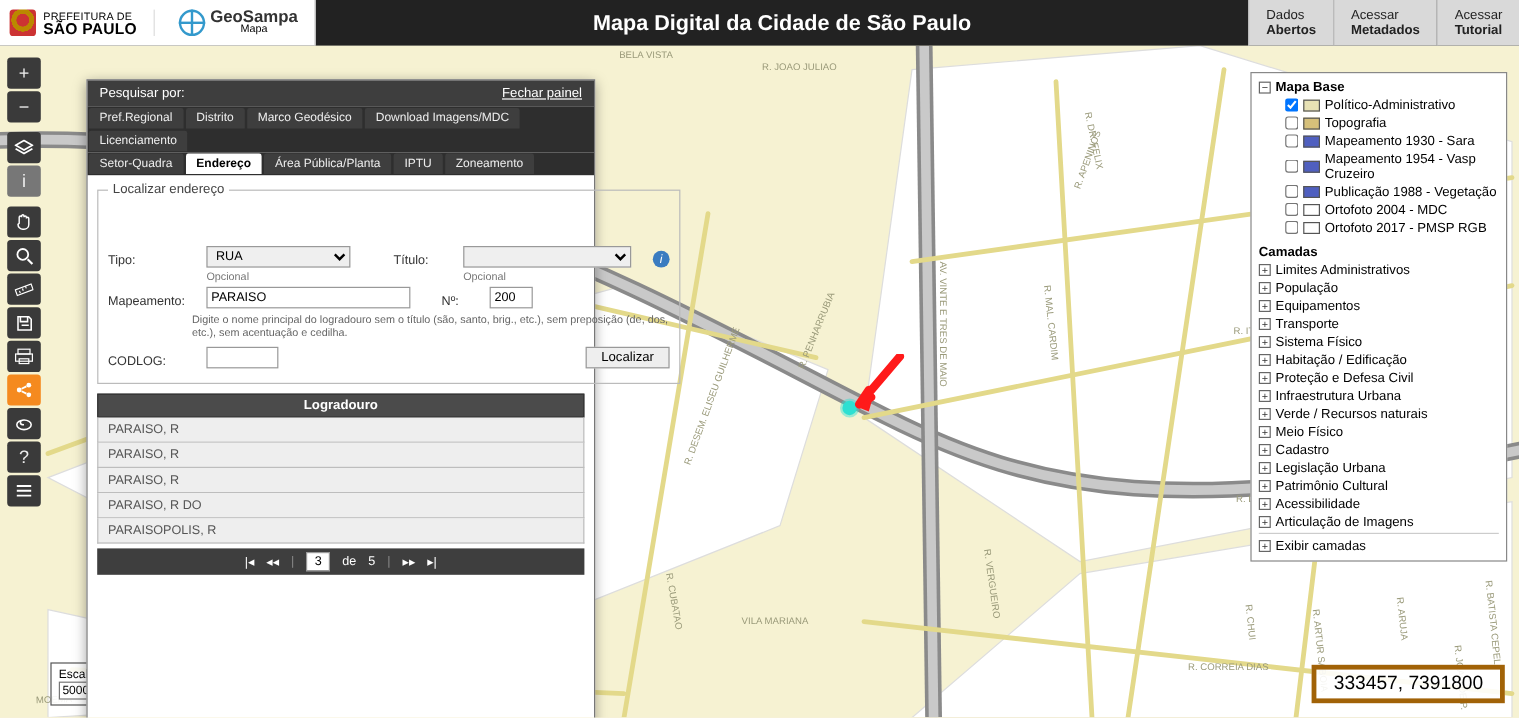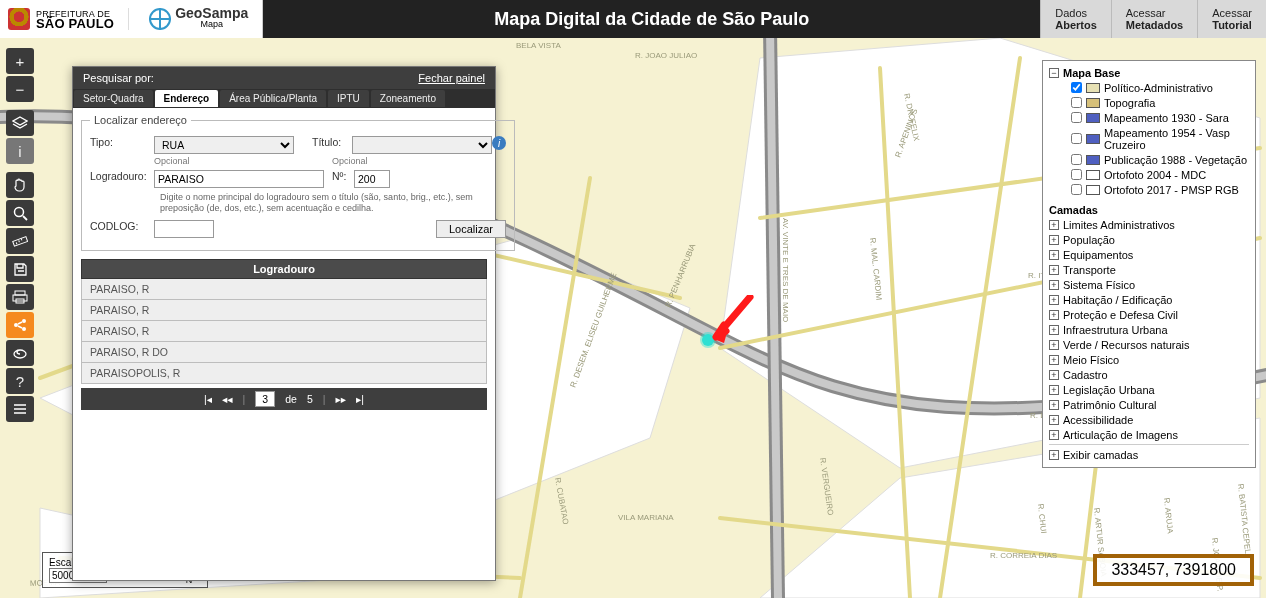--- a/index.html
+++ b/index.html
@@ -30,26 +30,26 @@
 
 
 .panel { position:absolute; left:72px; top:66px; width:424px; background:#fff; border:1px solid #777; box-shadow:0 2px 10px rgba(0,0,0,.35); z-index:470; }
 .panel .ph { background:#3e3e3e; color:#fff; font-size:11px; padding:5px 10px; display:flex; justify-content:space-between; align-items:center; }
 .panel .ph .close { text-decoration:underline; cursor:pointer; }
 .tabs { display:flex; flex-wrap:wrap; background:#2e2e2e; }
 .tabs .tab { background:#3e3e3e; color:#eee; font-size:10px; padding:3px 9px; margin:1px 1px; border-radius:2px 2px 0 0; cursor:pointer; white-space:nowrap; }
 .tabs .tab.active { background:#fff; color:#000; font-weight:600; }
 .fs { margin:6px 8px 8px; border:1px solid #bbb; padding:6px 8px 8px; font-size:11px; color:#333; }
 .fs legend { padding:0 4px; font-size:11px; color:#444; }
-.row { display:flex; align-items:flex-start; gap:0; margin:4px 0; }
+.row { display:flex; align-items:flex-end; gap:18px; margin:4px 0; }
 .row label { width:64px; font-size:10.5px; }
 .row input[type=text], .row select { border:1px solid #999; font-size:10.5px; padding:1px 3px; height:18px; }
 .opt { font-size:9px; color:#777; }
 .hint { font-size:9px; color:#666; margin-left:70px; line-height:11px; }
-#sel-tipo { width:140px; }
+#sel-tipo { width:120px;margin-top:31px; }
 #sel-titulo { width:140px; }
 #in-log { width:170px; }
 #in-num { width:36px; }
 #in-cod { width:60px; }
 .locbtn { margin-left:auto; background:#eee; border:1px solid #999; padding:2px 12px; font-size:11px; cursor:pointer; }
 .grid { margin:4px 8px; }
 .ghead { background:#4b4b4b; color:#fff; text-align:center; font-size:11px; font-weight:700; padding:3px 0; border:1px solid #333; }
 .grow { background:#eeeeee; border:1px solid #bdbdbd; border-top:none; font-size:10.5px; color:#555; padding:4px 8px; cursor:pointer; }
 .pager { background:#3e3e3e; color:#fff; font-size:10.5px; display:flex; align-items:center; justify-content:center; gap:10px; padding:3px 0; margin:0 8px 10px; }
 .pager .pg { cursor:pointer; }
@@ -239,20 +239,27 @@
       </svg>
   </div>
 </div>
 
 <div class="panel">
   <div class="ph">
     <span>Pesquisar por:</span>
     <span class="close">Fechar painel</span>
   </div>
   <div class="tabs">
+    <div class="tab">Pref.Regional</div>
+    <div class="tab">Distrito</div>
+    <div class="tab">Marco Geodésico</div>
+    <div class="tab">Download Imagens/MDC</div>
+    <div class="tab">Licenciamento</div>
+  </div>
+  <div class="tabs">
     <div class="tab">Setor-Quadra</div>
     <div class="tab active">Endereço</div>
     <div class="tab">Área Pública/Planta</div>
     <div class="tab">IPTU</div>
     <div class="tab">Zoneamento</div>
   </div>
 
   <fieldset class="fs">
     <legend>Localizar endereço</legend>
 
@@ -266,21 +273,21 @@
       <span style="width:14px;height:14px;border-radius:50%;background:#3a7cc0;color:#fff;font-size:10px;display:inline-flex;align-items:center;justify-content:center;font-style:italic">i</span>
     </div>
     <div class="row" style="margin-top:-2px">
       <span style="width:64px"></span>
       <span class="opt" style="width:120px">Opcional</span>
       <span style="width:58px"></span>
       <span class="opt">Opcional</span>
     </div>
 
     <div class="row">
-      <label>Logradouro:</label>
+      <label>Mapeamento:</label>
       <input id="in-log" type="text" value="PARAISO" style="">
       <label style="width:22px;margin-left:8px">Nº:</label>
       <input id="in-num" type="text" value="200" style="">
     </div>
     <div class="hint">Digite o nome principal do logradouro sem o título (são, santo, brig., etc.), sem preposição (de, dos, etc.), sem acentuação e cedilha.</div>
 
     <div class="row" style="margin-top:6px">
       <label>CODLOG:</label>
       <input id="in-cod" type="text" value="" style="">
       <button class="locbtn">Localizar</button>

